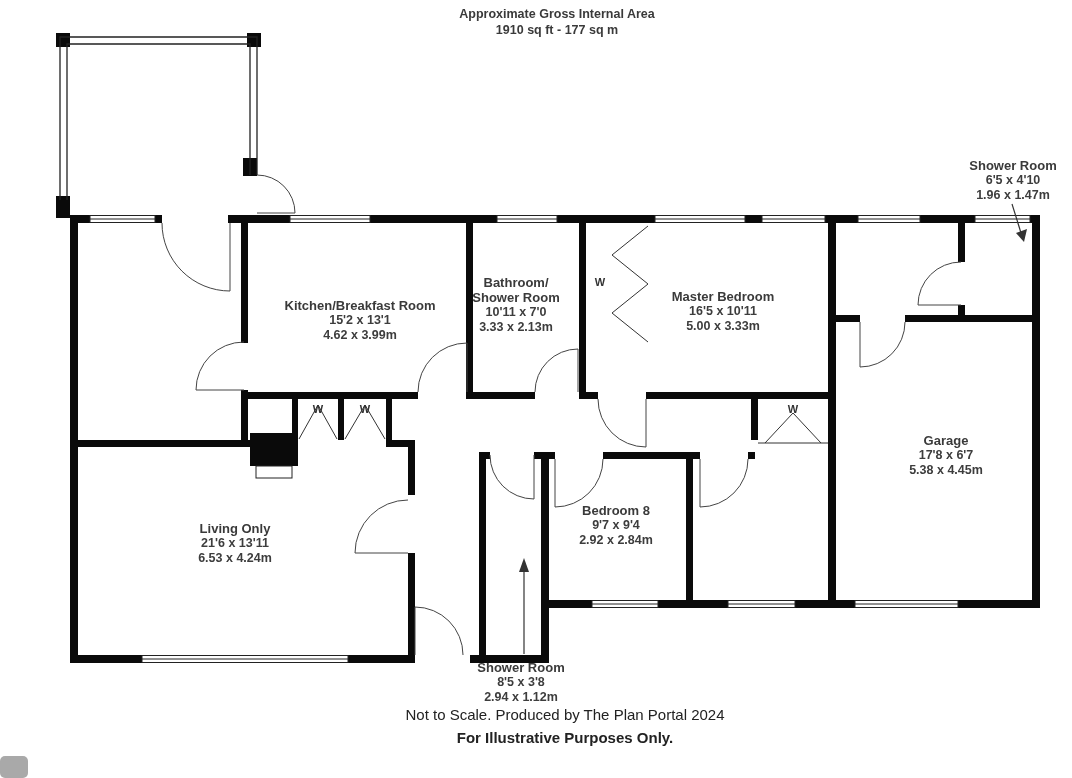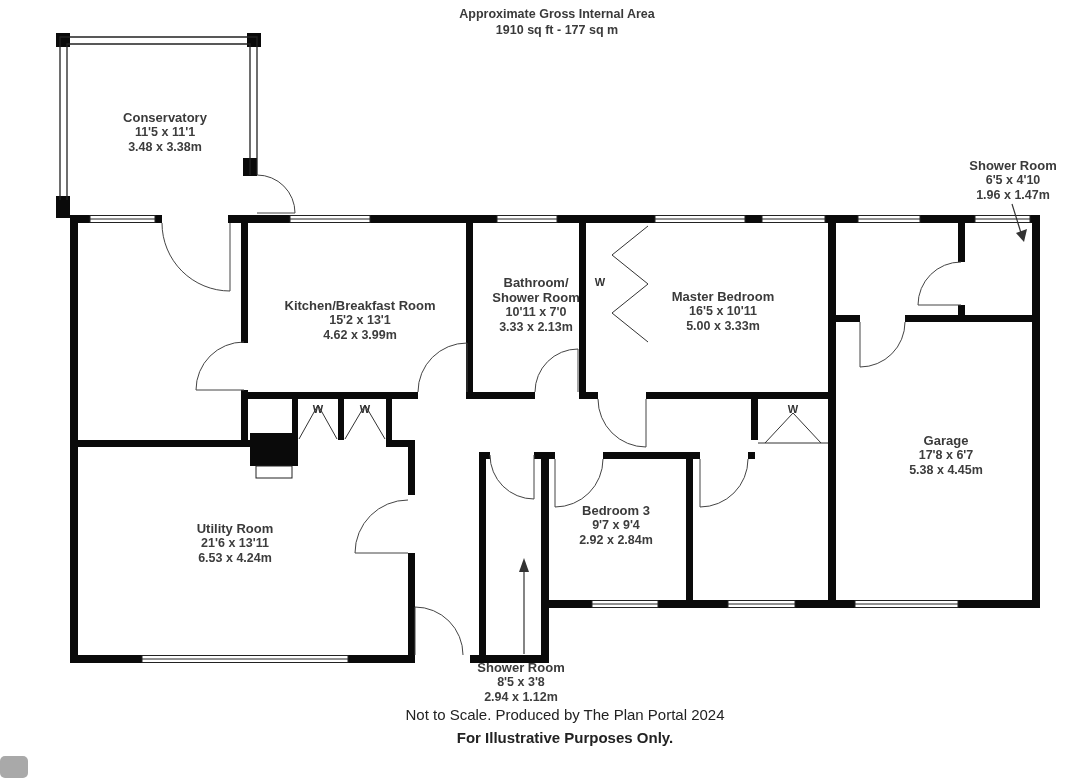--- a/index.html
+++ b/index.html
@@ -197,34 +197,29 @@
       <line x1="524" y1="654" x2="524" y2="568" stroke="#333" stroke-width="1.2"></line>
       <polygon points="524,558 519,572 529,572" fill="#333"></polygon>
       <line x1="1012" y1="204" x2="1021" y2="233" stroke="#333" stroke-width="1.2"></line>
       <polygon points="1024,242 1016,233 1027,229" fill="#333"></polygon>
     </g>
   </svg>
 
   <div class="hdr" style="top:6px">Approximate Gross Internal Area</div>
   <div class="hdr" style="top:22px">1910 sq ft - 177 sq m</div>
 
-  <div class="room-label" style="left:90px;top:110px;width:150px">
-    <div class="rname">Conservatory</div>
-    <div class="rdim">11'5 x 11'1</div>
-    <div class="rdim">3.48 x 3.38m</div>
-  </div>
 
 
   <div class="room-label" style="left:268px;top:298px;width:184px">
     <div class="rname">Kitchen/Breakfast Room</div>
     <div class="rdim">15'2 x 13'1</div>
     <div class="rdim">4.62 x 3.99m</div>
   </div>
 
-  <div class="room-label" style="left:466px;top:275px;width:140px">
+  <div class="room-label" style="left:446px;top:275px;width:140px">
     <div class="rname">Bathroom/</div>
     <div class="rname">Shower Room</div>
     <div class="rdim">10'11 x 7'0</div>
     <div class="rdim">3.33 x 2.13m</div>
   </div>
 
   <div class="room-label" style="left:643px;top:289px;width:160px">
     <div class="rname">Master Bedroom</div>
     <div class="rdim">16'5 x 10'11</div>
     <div class="rdim">5.00 x 3.33m</div>
@@ -238,27 +233,27 @@
 
 
   <div class="room-label" style="left:876px;top:433px;width:140px">
     <div class="rname">Garage</div>
     <div class="rdim">17'8 x 6'7</div>
     <div class="rdim">5.38 x 4.45m</div>
   </div>
 
 
   <div class="room-label" style="left:546px;top:503px;width:140px">
-    <div class="rname">Bedroom 3</div>
+    <div class="rname">Bedroom 8</div>
     <div class="rdim">9'7 x 9'4</div>
     <div class="rdim">2.92 x 2.84m</div>
   </div>
 
   <div class="room-label" style="left:160px;top:521px;width:150px">
-    <div class="rname">Utility Room</div>
+    <div class="rname">Living Only</div>
     <div class="rdim">21'6 x 13'11</div>
     <div class="rdim">6.53 x 4.24m</div>
   </div>
 
   <div class="room-label" style="left:451px;top:660px;width:140px">
     <div class="rname">Shower Room</div>
     <div class="rdim">8'5 x 3'8</div>
     <div class="rdim">2.94 x 1.12m</div>
   </div>
 

